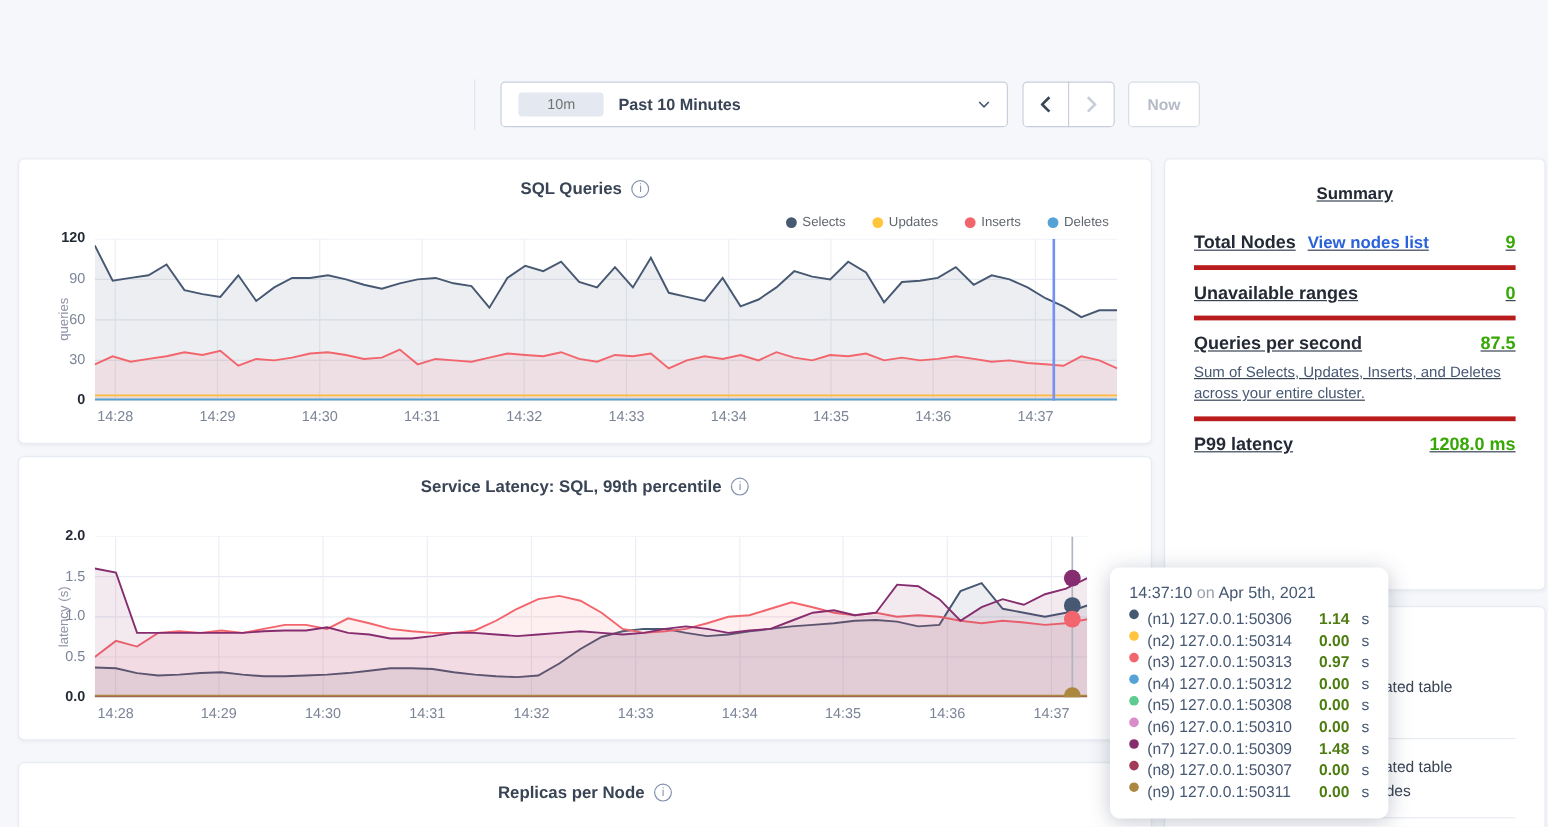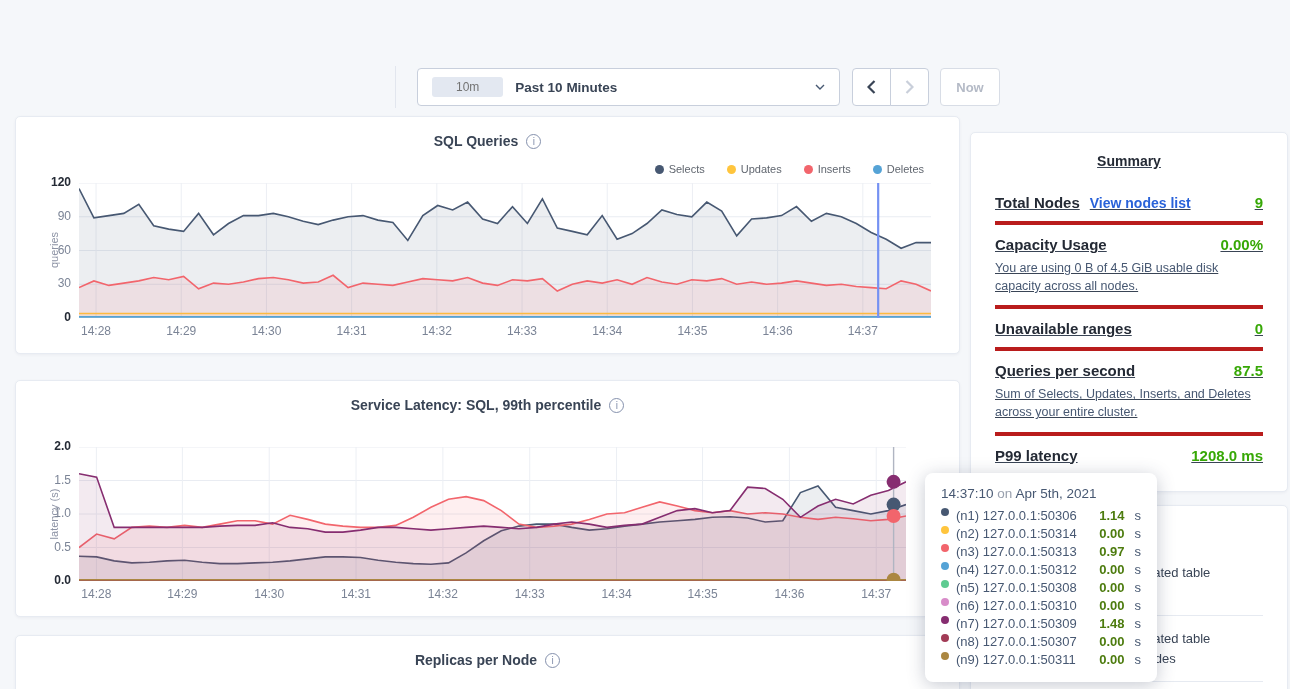--- a/index.html
+++ b/index.html
@@ -20,21 +20,21 @@
   .range-label { font-size:13.5px; }
   #time-picker .chev-right { margin-left:auto; }
   .arrow-group { position:absolute; left:852px; top:68px; display:flex; }
   .arrow-btn { width:39px; height:38px; background:#fff; border:1px solid #c8cfdc; display:flex; align-items:center; justify-content:center; cursor:pointer; padding:0; }
   .arrow-btn.prev { border-radius:4px 0 0 4px; }
   .arrow-btn.next { border-radius:0 4px 4px 0; margin-left:-1px; cursor:default; }
   #now-btn { left:940px; width:60px; color:#b4bac6; border-color:#d8dde6; cursor:default; }
 
   
   .card { position:absolute; background:#fff; border:1px solid #e7ebf2; border-radius:5px; box-shadow:0 1px 3px rgba(60,70,100,0.06); }
-  #card-sql      { left:15px;  top:116px; width:945px; height:238px; }
+  #card-sql      { left:15px;  top:132px; width:945px; height:238px; }
   #card-latency  { left:15px;  top:380px; width:945px; height:237px; }
   #card-replicas { left:15px;  top:635px; width:945px; height:120px; }
   #card-summary  { left:970px; top:132px; width:318px; height:360px; padding:0 24px; overflow:hidden;text-decoration:underline; }
   #card-events   { left:970px; top:505px; width:318px; height:250px; padding:0 24px; overflow:hidden; }
 
   .card-title-row { display:flex; justify-content:center; align-items:center; gap:8px; padding-top:16px; }
   .card-title { font-size:14px; font-weight:700; color:#394455; }
   .info-icon { width:15px; height:15px; border:1px solid #8591ad; border-radius:50%; color:#8591ad; font-size:10px;
                display:flex; align-items:center; justify-content:center; flex:none; }
 
@@ -243,27 +243,20 @@
     <div class="srows">
       <div class="srow">
         <div class="srow-main">
           <span>Total Nodes</span>
           <a class="srow-link">View nodes list</a>
           <span class="srow-value">9</span>
         </div>
       </div>
       <div class="srow">
         <div class="srow-main">
-          <span>Capacity Usage</span>
-          <span class="srow-value">0.00%</span>
-        </div>
-        <div class="srow-sub">You are using 0 B of 4.5 GiB usable disk capacity across all nodes.</div>
-      </div>
-      <div class="srow">
-        <div class="srow-main">
           <span>Unavailable ranges</span>
           <span class="srow-value">0</span>
         </div>
       </div>
       <div class="srow">
         <div class="srow-main">
           <span>Queries per second</span>
           <span class="srow-value">87.5</span>
         </div>
         <div class="srow-sub">Sum of Selects, Updates, Inserts, and Deletes across your entire cluster.</div>

